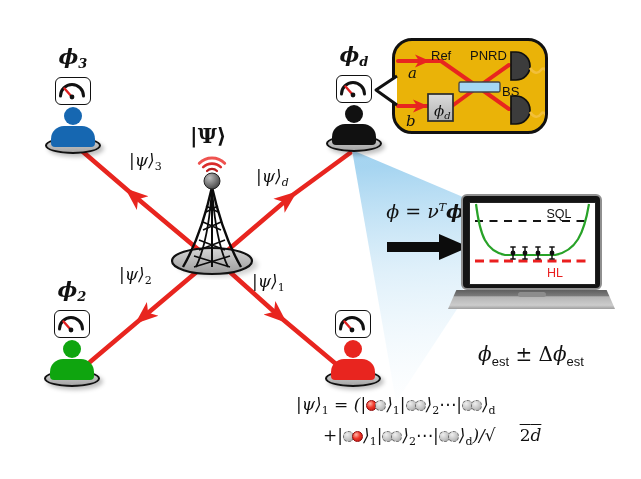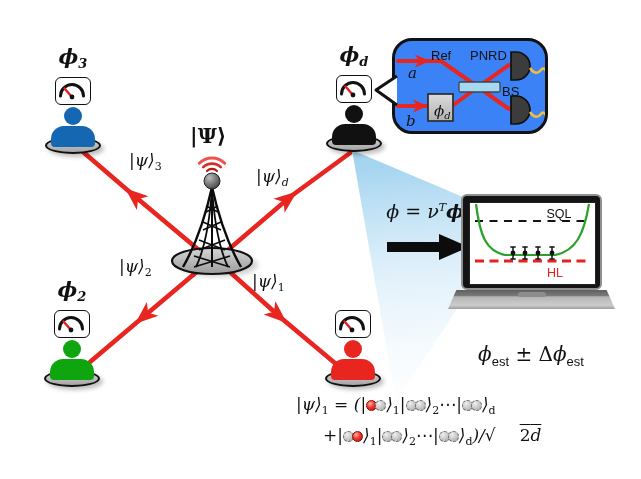--- a/index.html
+++ b/index.html
@@ -27,21 +27,21 @@
             box-sizing:border-box;box-shadow:3px 3px 4px rgba(0,0,0,.25);}
   .torso,.head{z-index:2;}
 
   
   .state{position:absolute;z-index:2;font-size:17px;font-style:italic;}
   .state .sub{font-style:normal;}
   .sub{font-size:11px;vertical-align:-4px;}
   .sub.it{font-style:italic;}
 
   
-  .inset{position:absolute;left:392px;top:38px;width:156px;height:96px;background:#3b82f6;
+  .inset{position:absolute;left:392px;top:38px;width:156px;height:96px;background:#eab308;
          border:3px solid #111;border-radius:20px;box-sizing:border-box;z-index:4;}
   .inset-tail{position:absolute;left:373px;top:74px;z-index:5;}
 
   
   .screen{position:absolute;left:461px;top:194px;width:141px;height:96px;background:#141414;
           border:2px solid #909090;border-radius:6px;box-sizing:border-box;z-index:3;}
   .plot{position:absolute;left:469px;top:202px;width:125px;height:81px;background:#fff;
         border:1px solid #222;z-index:3;}
   .keyboard{position:absolute;left:448px;top:290px;width:167px;height:19px;z-index:3;
             clip-path:polygon(5% 0,95% 0,100% 100%,0 100%);
@@ -184,21 +184,21 @@
       </svg>
     </div>
     <div class="pedestal"></div>
     <div class="head" style="background:#e8251f"></div>
     <div class="torso" style="background:#e8251f"></div>
   </div>
 
   <div class="abs ser" style="left:190px;top:123px;font-size:21px;font-weight:600;z-index:2"><span>|Ψ⟩</span></div>
   <div class="state" style="left:129px;top:150px"><span>|ψ⟩</span><span class="sub">3</span></div>
   <div class="state" style="left:256px;top:166px"><span>|ψ⟩</span><span class="sub it">d</span></div>
-  <div class="state" style="left:119px;top:256px"><span>|ψ⟩</span><span class="sub">2</span></div>
+  <div class="state" style="left:119px;top:264px"><span>|ψ⟩</span><span class="sub">2</span></div>
   <div class="state" style="left:252px;top:271px"><span>|ψ⟩</span><span class="sub">1</span></div>
 
   <svg class="inset-tail" width="26" height="34" viewBox="0 0 26 34">
     <path d="M24,2 L3,16 L24,31" fill="#ffffff" stroke="#111" stroke-width="3" stroke-linejoin="round"></path>
   </svg>
   <div class="inset">
     <svg width="150" height="90" viewBox="0 0 150 90">
       <defs>
         <marker id="arrowS" markerUnits="userSpaceOnUse" markerWidth="16" markerHeight="14" refX="10" refY="7" orient="auto">
           <path d="M0,0.5 L15,7 L0,13.5 L4,7 Z" fill="#e8251f"></path>

